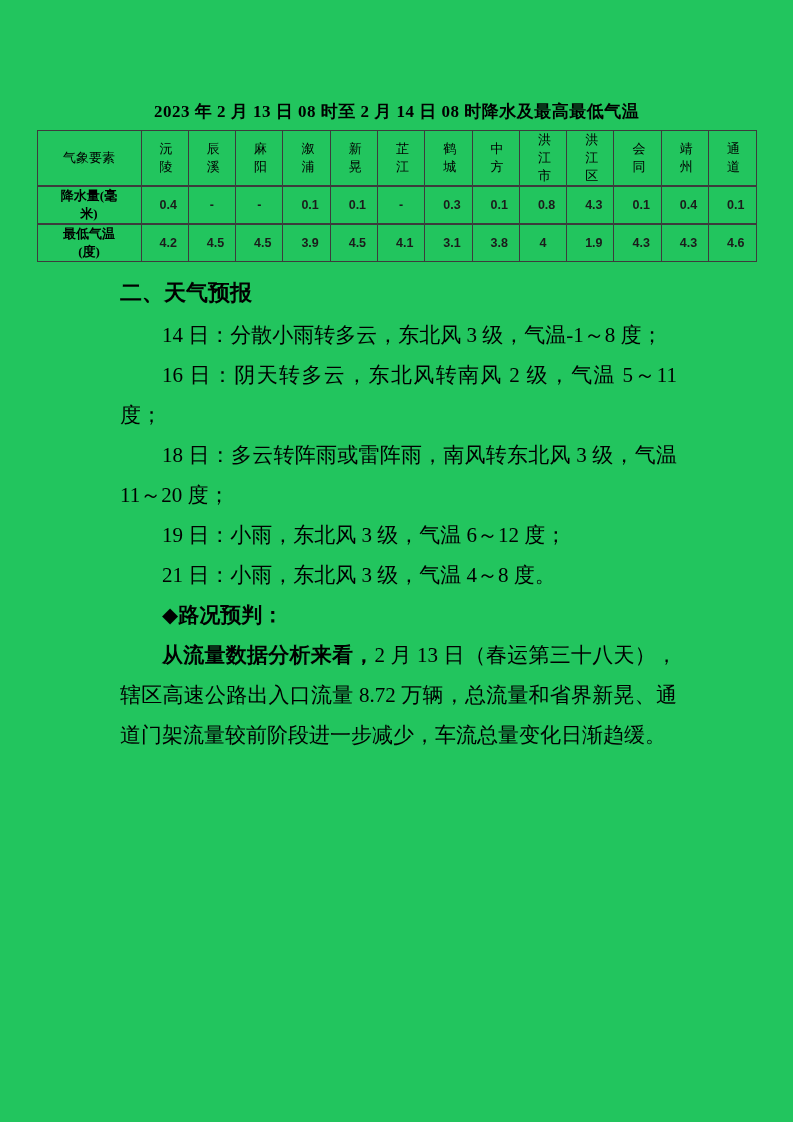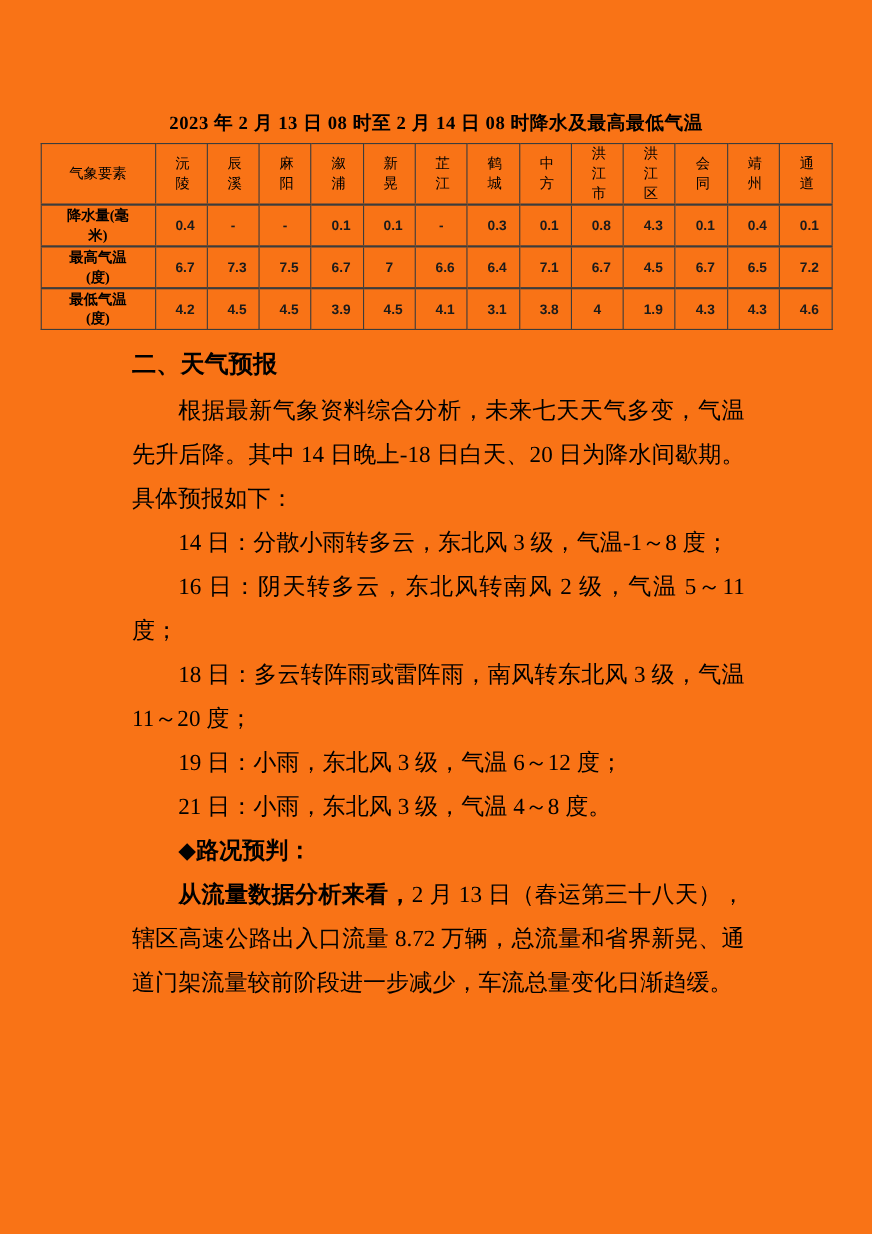--- a/index.html
+++ b/index.html
@@ -2,21 +2,21 @@
 <html><head>
 <meta charset="utf-8">
 <style>
   * { margin: 0; padding: 0; box-sizing: border-box; }
   html, body { background: #ffffff; }
   .page {
     position: relative;
     width: 793px;
     height: 1122px;
     margin: 0 auto;
-    background: #f97316;
+    background: #22c55e;
     overflow: hidden;
     font-family: "Liberation Serif", "DejaVu Serif", serif;
     color: #000000;
   }
   .doc-title {
     margin-top: 99px;
     text-align: center;
     font-size: 17px;
     line-height: 25px;
     font-weight: 700;
@@ -103,36 +103,20 @@
           <td class="num">-</td>
           <td class="num">0.3</td>
           <td class="num">0.1</td>
           <td class="num">0.8</td>
           <td class="num">4.3</td>
           <td class="num">0.1</td>
           <td class="num">0.4</td>
           <td class="num">0.1</td>
         </tr>
         <tr>
-          <td class="label-col">最高气温(度)</td>
-          <td class="num">6.7</td>
-          <td class="num">7.3</td>
-          <td class="num">7.5</td>
-          <td class="num">6.7</td>
-          <td class="num">7</td>
-          <td class="num">6.6</td>
-          <td class="num">6.4</td>
-          <td class="num">7.1</td>
-          <td class="num">6.7</td>
-          <td class="num">4.5</td>
-          <td class="num">6.7</td>
-          <td class="num">6.5</td>
-          <td class="num">7.2</td>
-        </tr>
-        <tr>
           <td class="label-col">最低气温(度)</td>
           <td class="num">4.2</td>
           <td class="num">4.5</td>
           <td class="num">4.5</td>
           <td class="num">3.9</td>
           <td class="num">4.5</td>
           <td class="num">4.1</td>
           <td class="num">3.1</td>
           <td class="num">3.8</td>
           <td class="num">4</td>
@@ -141,21 +125,20 @@
           <td class="num">4.3</td>
           <td class="num">4.6</td>
         </tr>
       </tbody>
   </table>
 
   <div class="doc-body">
 
     <div class="section-heading">二、天气预报</div>
 
-    <p class="para indent">根据最新气象资料综合分析，未来七天天气多变，气温先升后降。其中 14 日晚上-18 日白天、20 日为降水间歇期。具体预报如下：</p>
 
     <div id="forecast-list">
         <p class="para indent">14 日：分散小雨转多云，东北风 3 级，气温-1～8 度；</p>
         <p class="para indent">16 日：阴天转多云，东北风转南风 2 级，气温 5～11 度；</p>
         <p class="para indent">18 日：多云转阵雨或雷阵雨，南风转东北风 3 级，气温 11～20 度；</p>
         <p class="para indent">19 日：小雨，东北风 3 级，气温 6～12 度；</p>
         <p class="para indent">21 日：小雨，东北风 3 级，气温 4～8 度。</p>
       </div>
 
     <p class="para indent road-heading">◆路况预判：</p>

